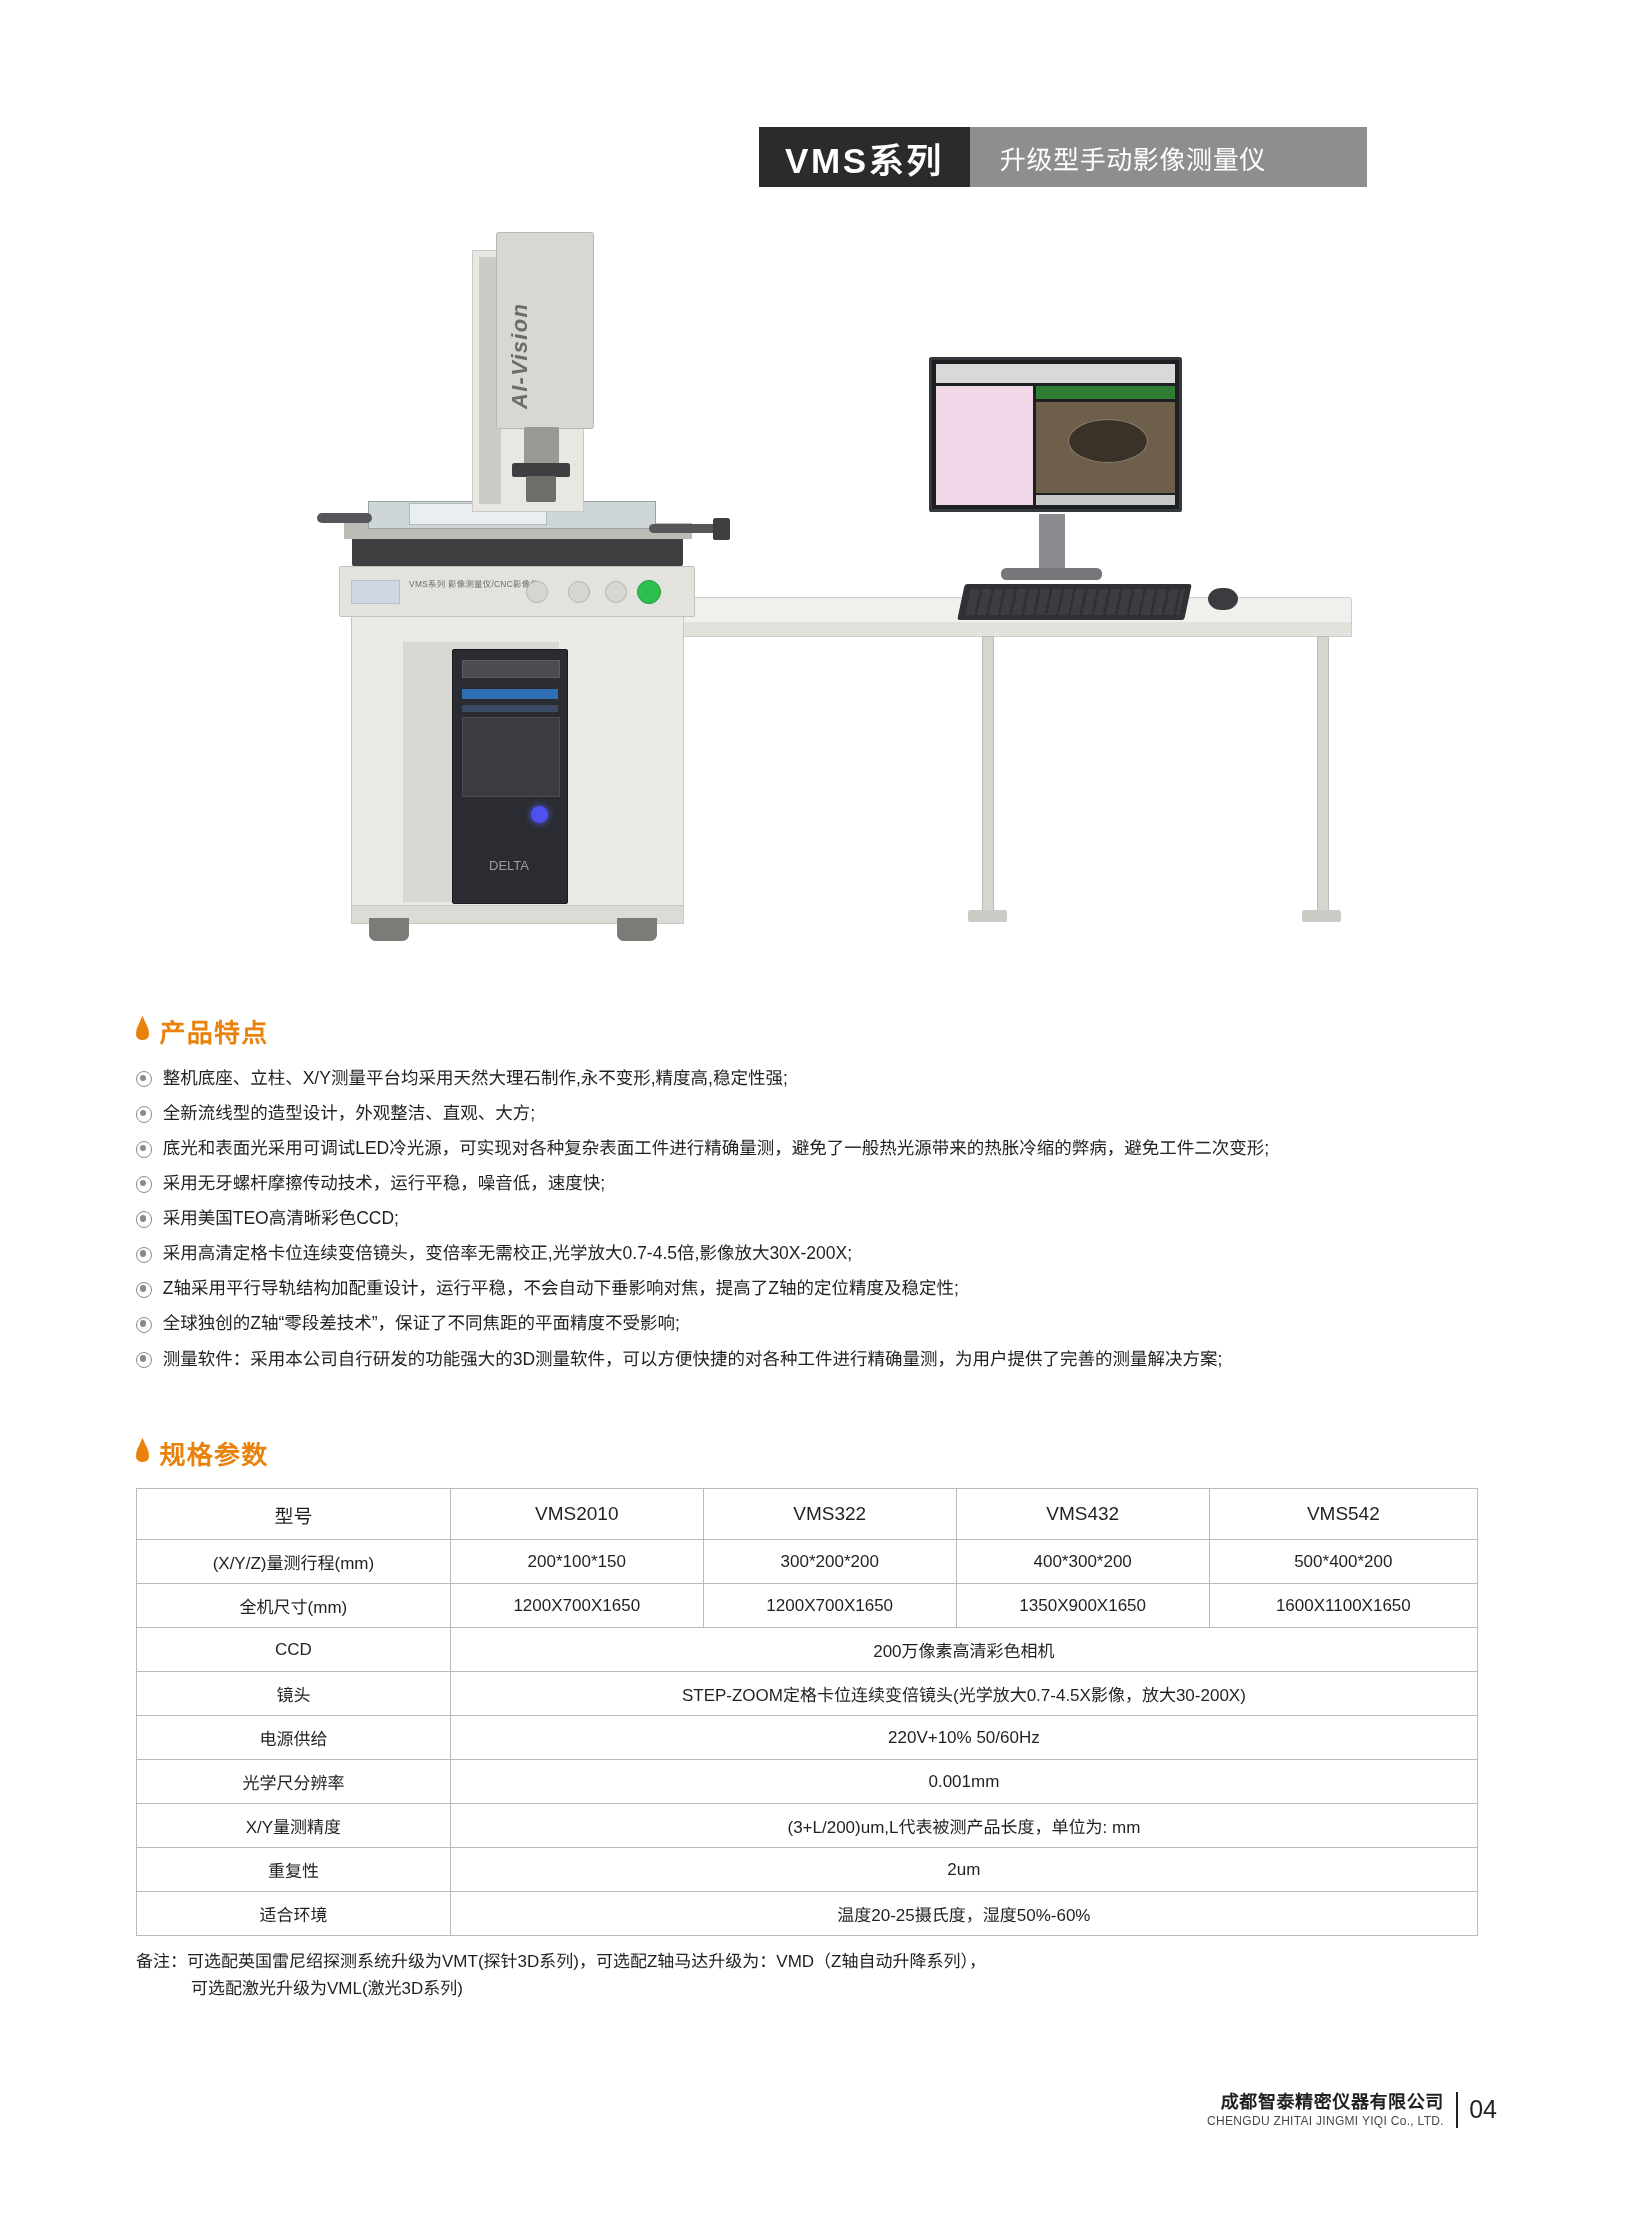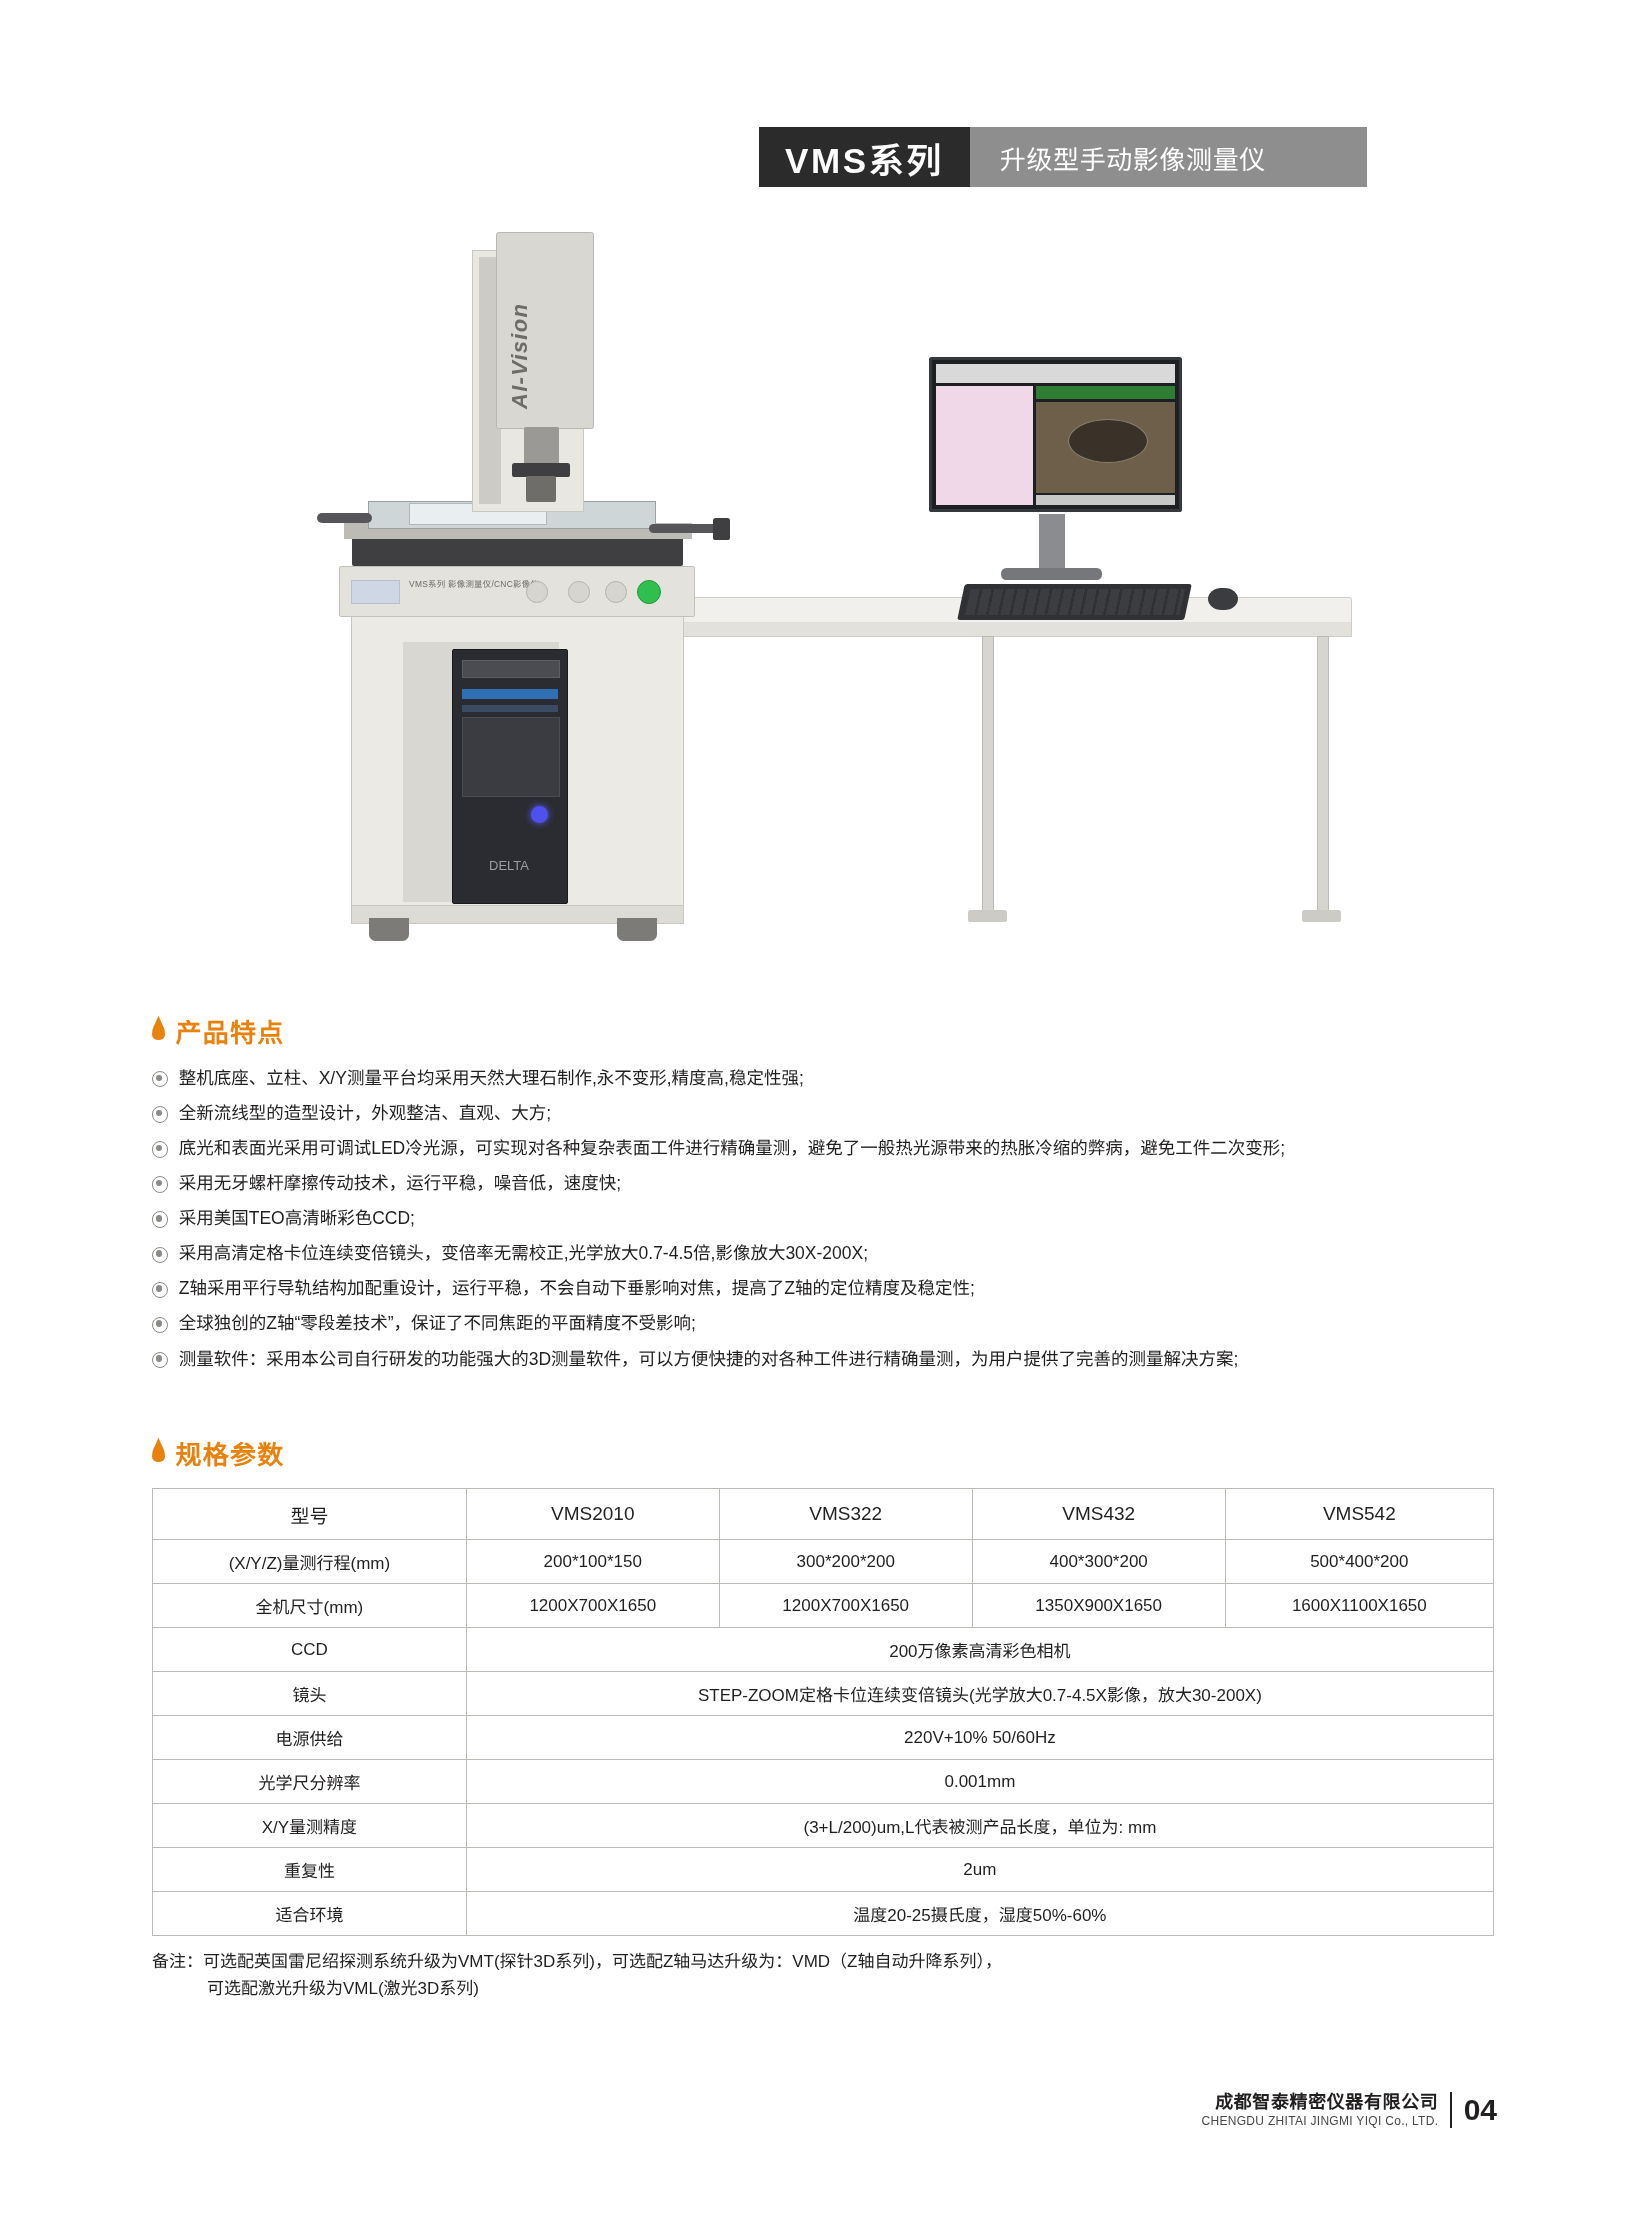--- a/index.html
+++ b/index.html
@@ -499,21 +499,21 @@
     top: 387px;
     width: 30px;
     height: 22px;
     background: #3a3c3f;
     border-radius: 14.3px/11.7px;
   }
 
   
   .section {
     position: absolute;
-    left: 152px;
+    left: 136px;
   }
   .sec-head {
     display: flex;
     align-items: center;
     gap: 10.4px;
     margin-bottom: 17px;
   }
   .drop-icon {
     width: 13px;
     height: 18px;
@@ -627,22 +627,22 @@
     font-size: 12px;
     color: #4a4846;
     letter-spacing: 0.3px;
   }
   .footer-divider {
     width: 1.9px;
     height: 36px;
     background: #221f1f;
   }
   .footer-page {
-    font-size: 30px;
-    font-weight: bold;
+    font-size: 25px;
+    font-weight: normal;
     color: #221f1f;
     line-height: 1;
   }
 </style>
 </head>
 <body>
 
 <div class="header-banner">
   <div class="banner-left">
     <span class="vms">VMS系列</span>

